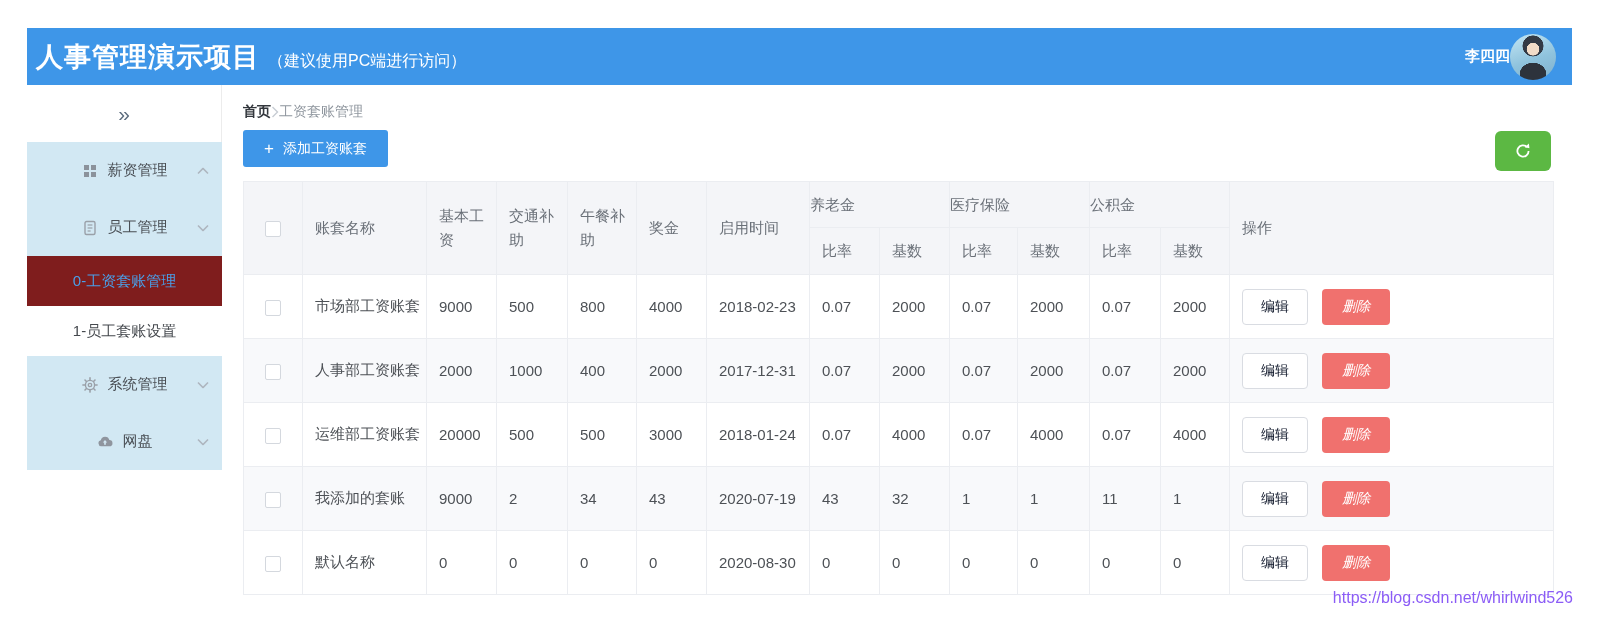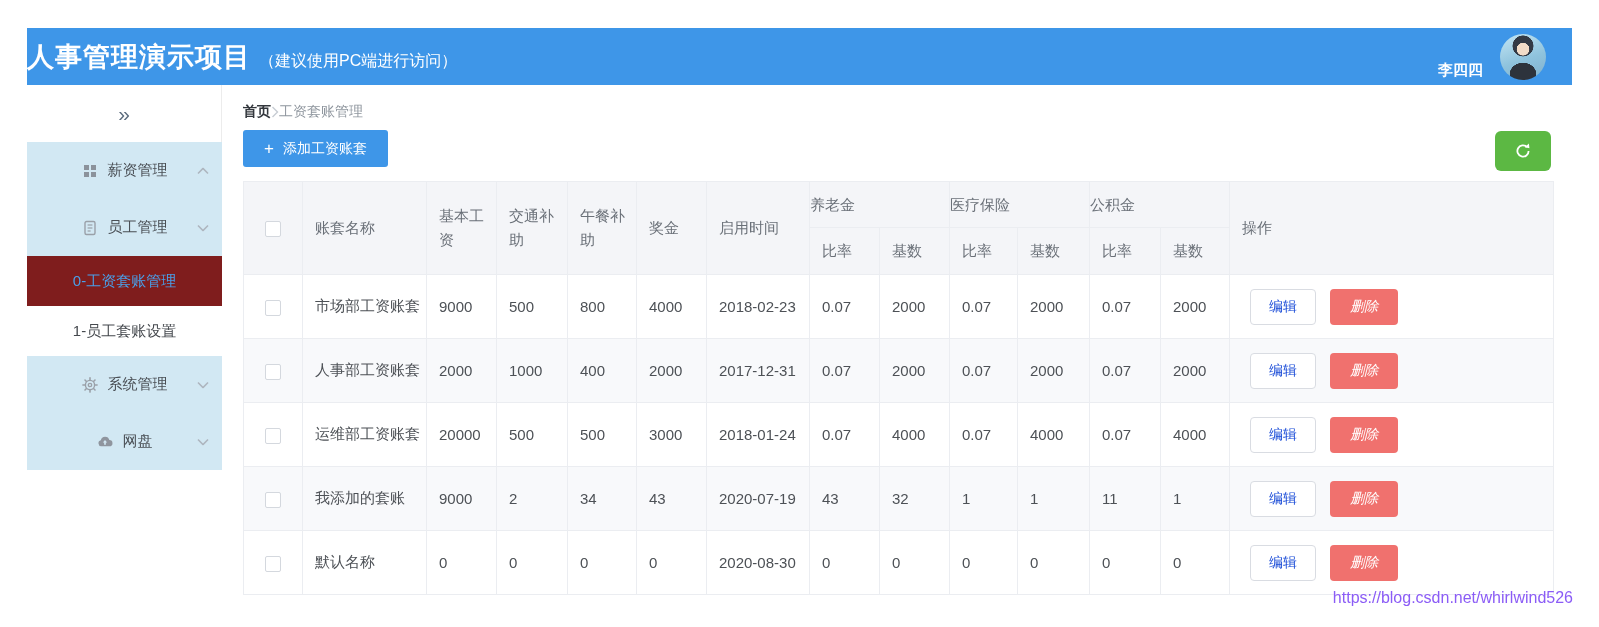--- a/index.html
+++ b/index.html
@@ -2,24 +2,24 @@
 <html><head>
 <meta charset="utf-8">
 <style>
   * { margin:0; padding:0; box-sizing:border-box; }
   html,body { background:#fff; }
   body { width:1599px; height:627px; font-family:"Liberation Sans","DejaVu Sans",sans-serif; position:relative; overflow:hidden; color:#4d5156; }
   .page { position:absolute; inset:0; }
 
   
   .topbar { position:absolute; left:27px; top:28px; width:1545px; height:57px; background:#3e96e8; display:flex; align-items:center; color:#fff; }
-  .title-wrap { display:flex; align-items:baseline; padding-left:0; }
+  .title-wrap { display:flex; align-items:baseline; padding-left:9px; }
   .app-title { font-size:27px; font-weight:700; letter-spacing:1px; }
   .app-subtitle { font-size:16px; margin-left:8px; font-weight:400; }
-  .user-wrap { margin-left:auto; display:flex; align-items:flex-end; gap:17px; padding-right:26px; }
+  .user-wrap { margin-left:auto; display:flex; align-items:center; gap:0; padding-right:16px; }
   .username { font-size:15px; font-weight:700; }
   .avatar { width:46px; height:46px; border-radius:50%;
     background:
       radial-gradient(circle at 50% 33%, #f2dcc8 0 16%, rgba(0,0,0,0) 17%),
       radial-gradient(circle at 50% 26%, #333a45 0 25%, rgba(0,0,0,0) 26%),
       radial-gradient(ellipse 48% 42% at 50% 88%, #2d333c 0 60%, rgba(0,0,0,0) 61%),
       linear-gradient(160deg,#c4e6f4 0%,#8fc3dd 55%,#7fb0cd 100%);
   }
 
   
@@ -49,21 +49,21 @@
   th, td { border:1px solid #ebedf1; }
   thead th { background:#f4f5f8; font-weight:400; color:#6a7078; font-size:15px; text-align:left; padding:0 6px 0 12px; line-height:1.6; }
   thead tr:first-child th { height:46px; }
   thead tr:last-child th { height:47px; }
   th.group { text-align:left; padding:0; }
   th.cb-col, td.cb-col { text-align:center; padding:0; }
   tbody td { height:64px; font-size:15px; color:#4d5156; padding:0 6px 0 12px; white-space:nowrap; background:#fff; }
   tbody tr.zebra td { background:#f8f9fb; }
   .cb { display:inline-block; width:16px; height:16px; border:1px solid #d4d8de; border-radius:2px; background:#fff; vertical-align:middle; cursor:pointer; }
   td.op-col { padding-left:12px; }
-  .btn-edit { display:inline-block; height:36px; width:66px; background:#fff; border:1px solid #d9dce2; border-radius:4px; color:#1d4ed8; font-size:14px; cursor:pointer; vertical-align:middle; font-family:inherit;margin-left:8px; }
+  .btn-edit { display:inline-block; height:36px; width:66px; background:#fff; border:1px solid #d9dce2; border-radius:4px; color:#0f172a; font-size:14px; cursor:pointer; vertical-align:middle; font-family:inherit; }
   .btn-del { display:inline-block; height:36px; width:68px; background:#f0716e; border:none; border-radius:4px; color:#fff; font-size:14px; margin-left:10px; cursor:pointer; vertical-align:middle; font-family:inherit;font-style:italic; }
 
   
   .watermark { position:absolute; right:26px; top:589px; font-size:16px; color:#8b5cf6; z-index:5; }
 </style>
 </head>
 <body>
 
 <div class="page">
 

